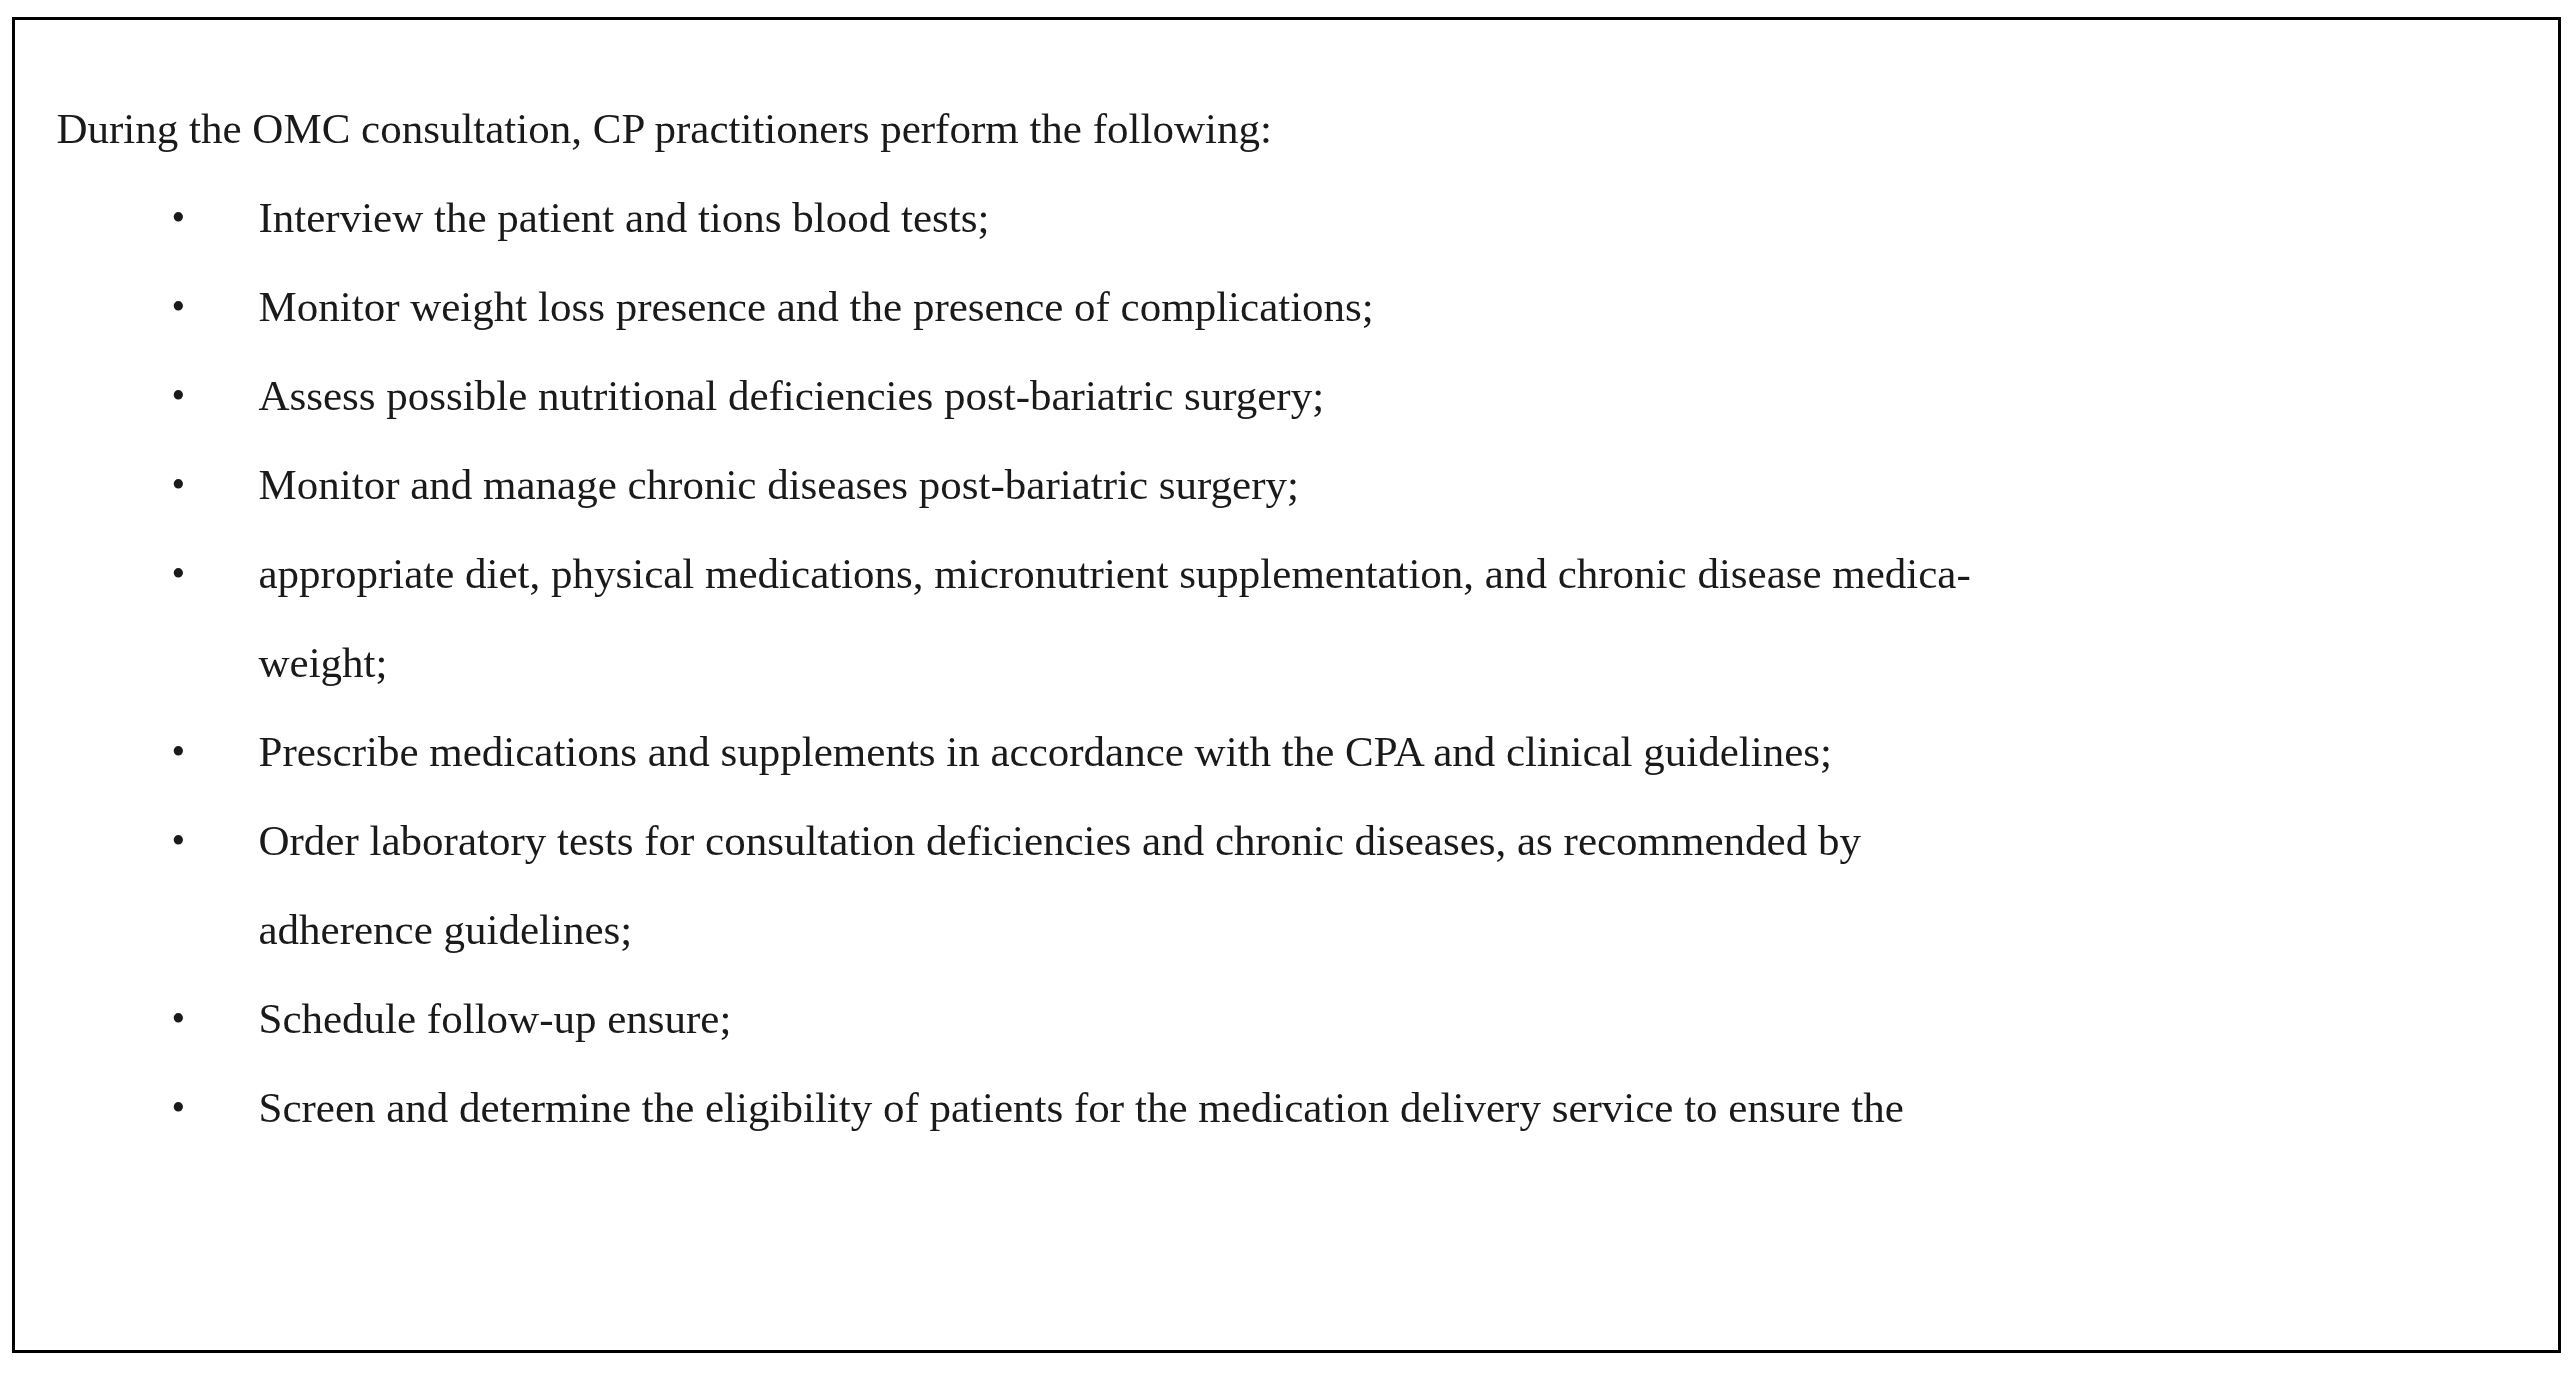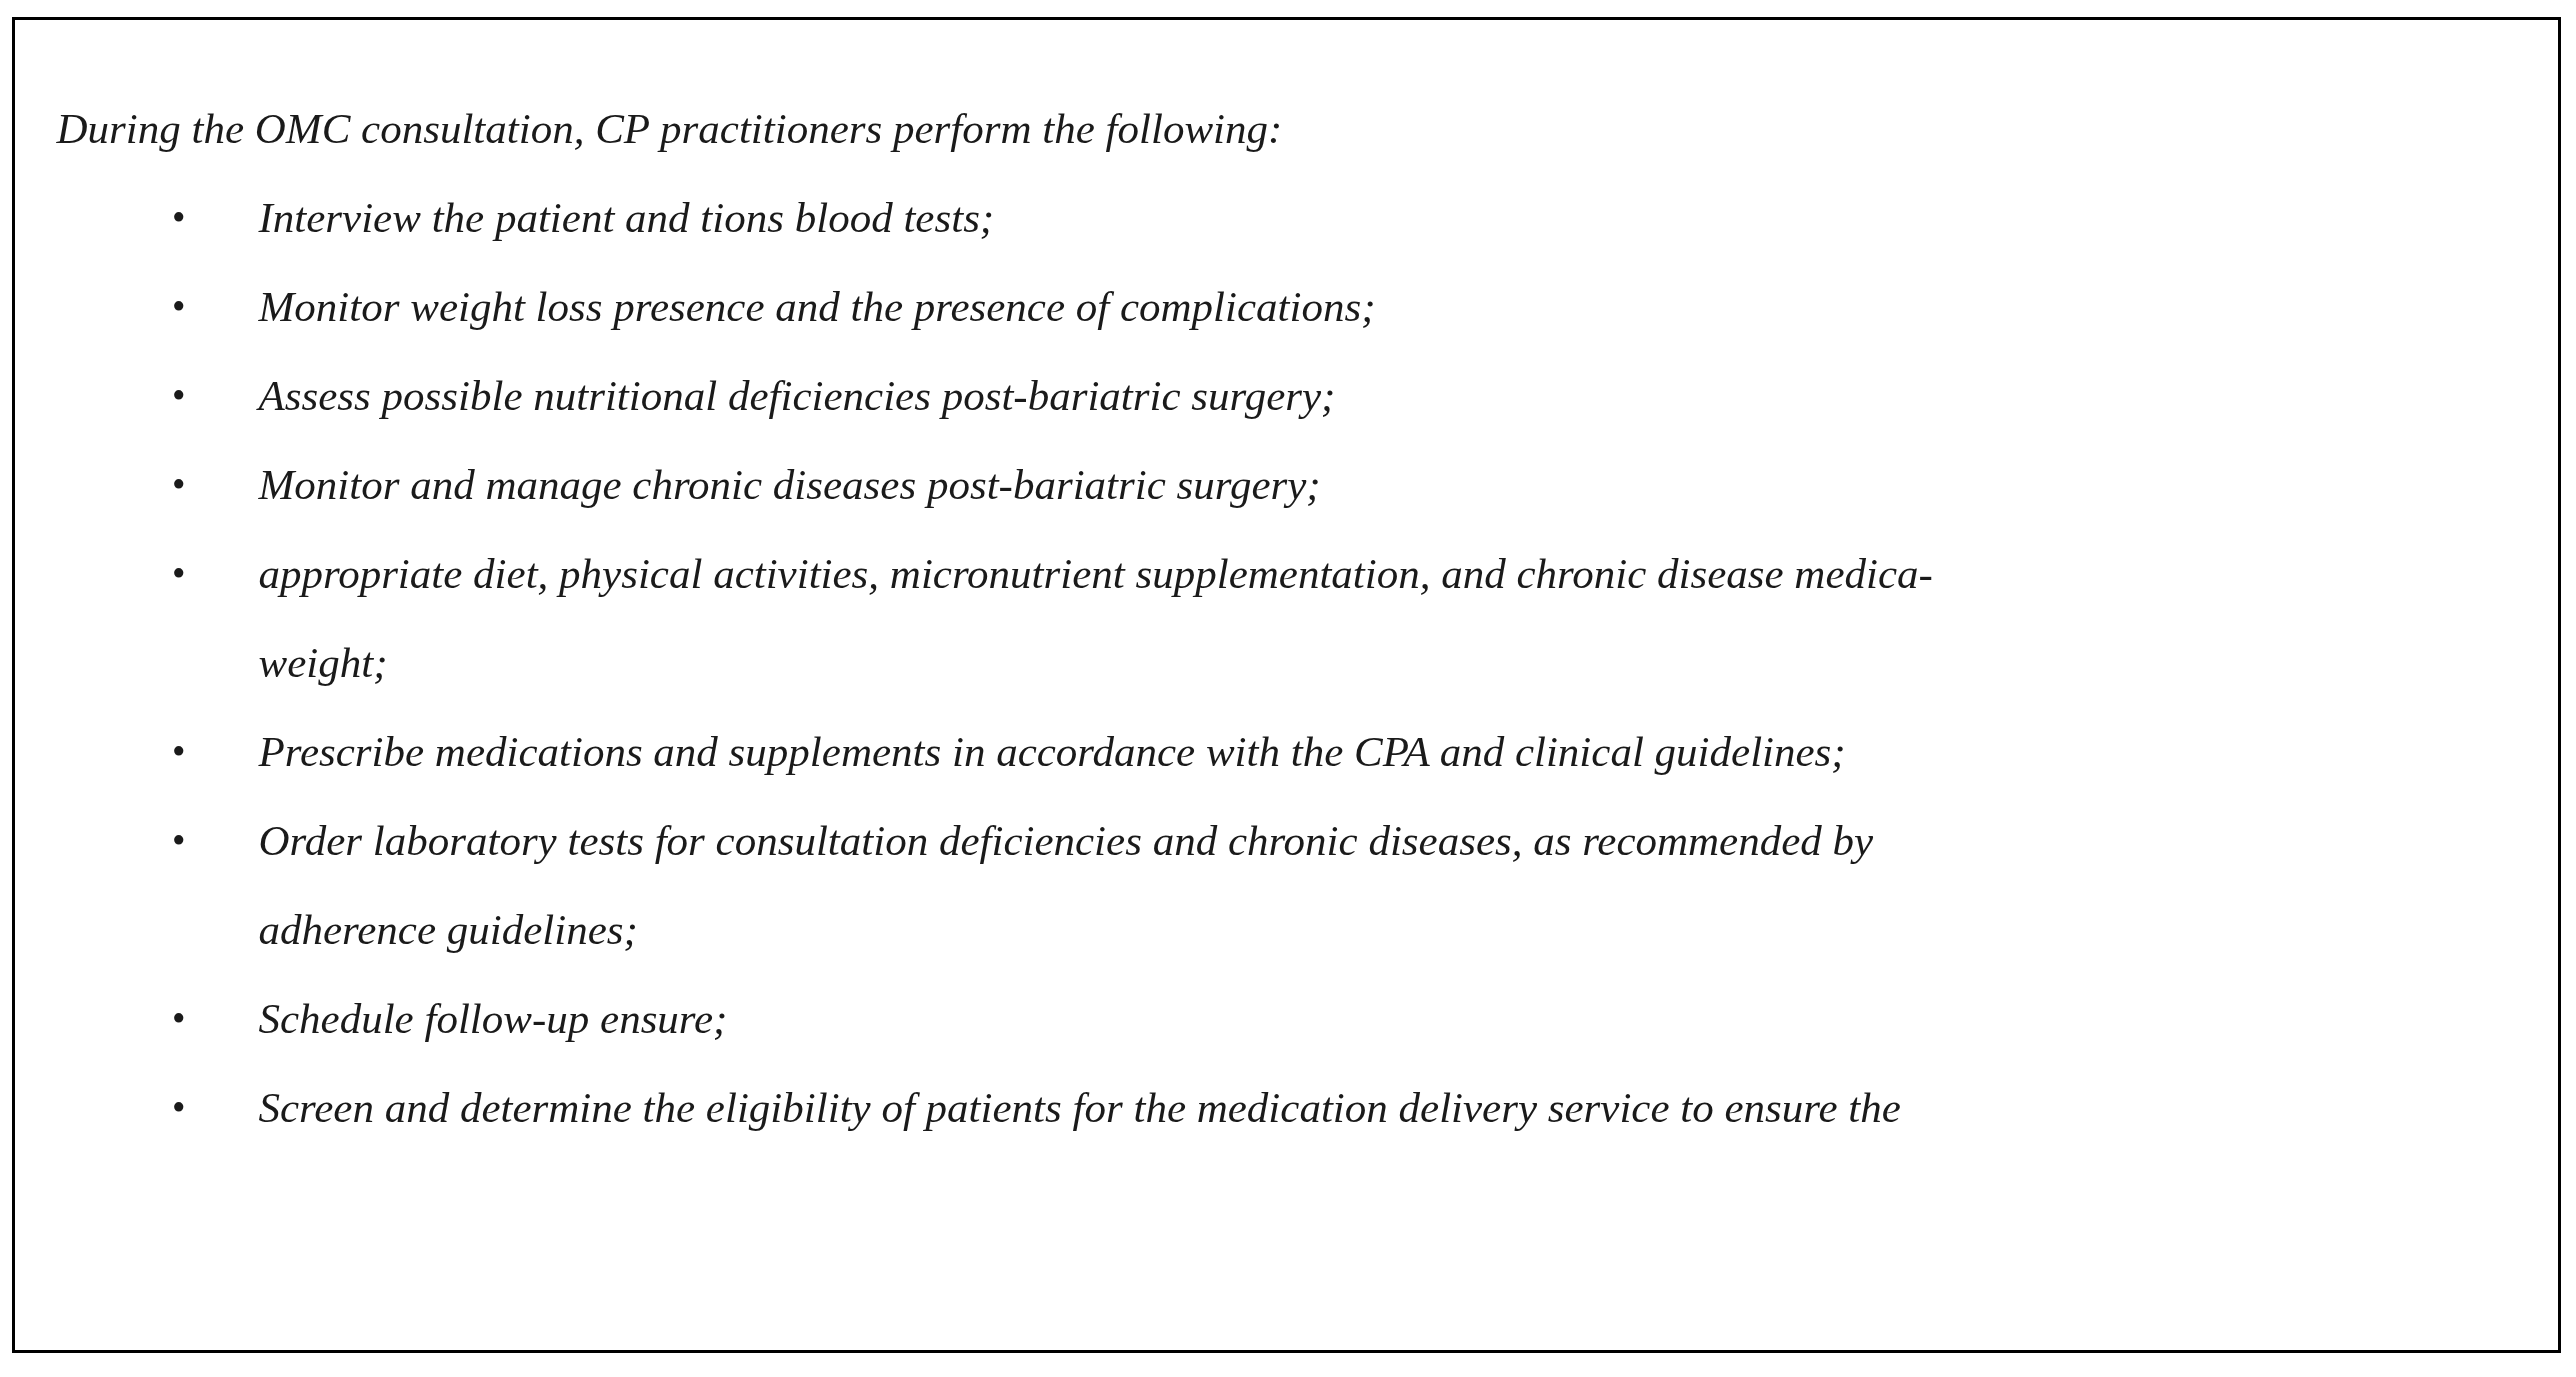--- a/index.html
+++ b/index.html
@@ -1,19 +1,19 @@
 <!DOCTYPE html>
 <html style="font-size:10.8px"><head>
 <meta charset="utf-8">
 <style>
   html, body { margin:0; padding:0; background:#ffffff; }
   body { width:2576px; height:1377px; position:relative; overflow:hidden;
          font-family:"Liberation Serif", "DejaVu Serif", serif; color:#1a1a1a; }
   .box { position:absolute; left:11.5px; top:17px; width:2549px; height:1336px;
-         border:3.4px solid #000; box-sizing:border-box; background:#fff;font-style:italic; }
+         border:3.4px solid #000; box-sizing:border-box; background:#fff; }
   .content { position:absolute; left:42px; top:64px; right:41px; }
   .intro { font-size:43px; line-height:89px; margin:0; white-space:nowrap; }
   ul { list-style:none; margin:0; padding:0; }
   li { position:relative; padding-left:202px; font-size:43px; line-height:89px; }
   li .bullet { position:absolute; left:115px; top:0; font-size:39px; line-height:89px; }
   li .text { display:block; }
 </style>
 </head>
 <body>
 
@@ -32,21 +32,21 @@
       <li>
           <span class="bullet">•</span>
           <span class="text">Assess possible nutritional deficiencies post-bariatric surgery;</span>
         </li>
       <li>
           <span class="bullet">•</span>
           <span class="text">Monitor and manage chronic diseases post-bariatric surgery;</span>
         </li>
       <li>
           <span class="bullet">•</span>
-        <span class="text">appropriate diet, physical activities, micronutrient supplementation, and chronic disease medica-</span>
+        <span class="text">appropriate diet, physical medications, micronutrient supplementation, and chronic disease medica-</span>
         <span class="text">weight;</span>
       </li>
       <li>
           <span class="bullet">•</span>
           <span class="text">Prescribe medications and supplements in accordance with the CPA and clinical guidelines;</span>
         </li>
       <li>
           <span class="bullet">•</span>
         <span class="text">Order laboratory tests for consultation deficiencies and chronic diseases, as recommended by</span>
         <span class="text">adherence guidelines;</span>

